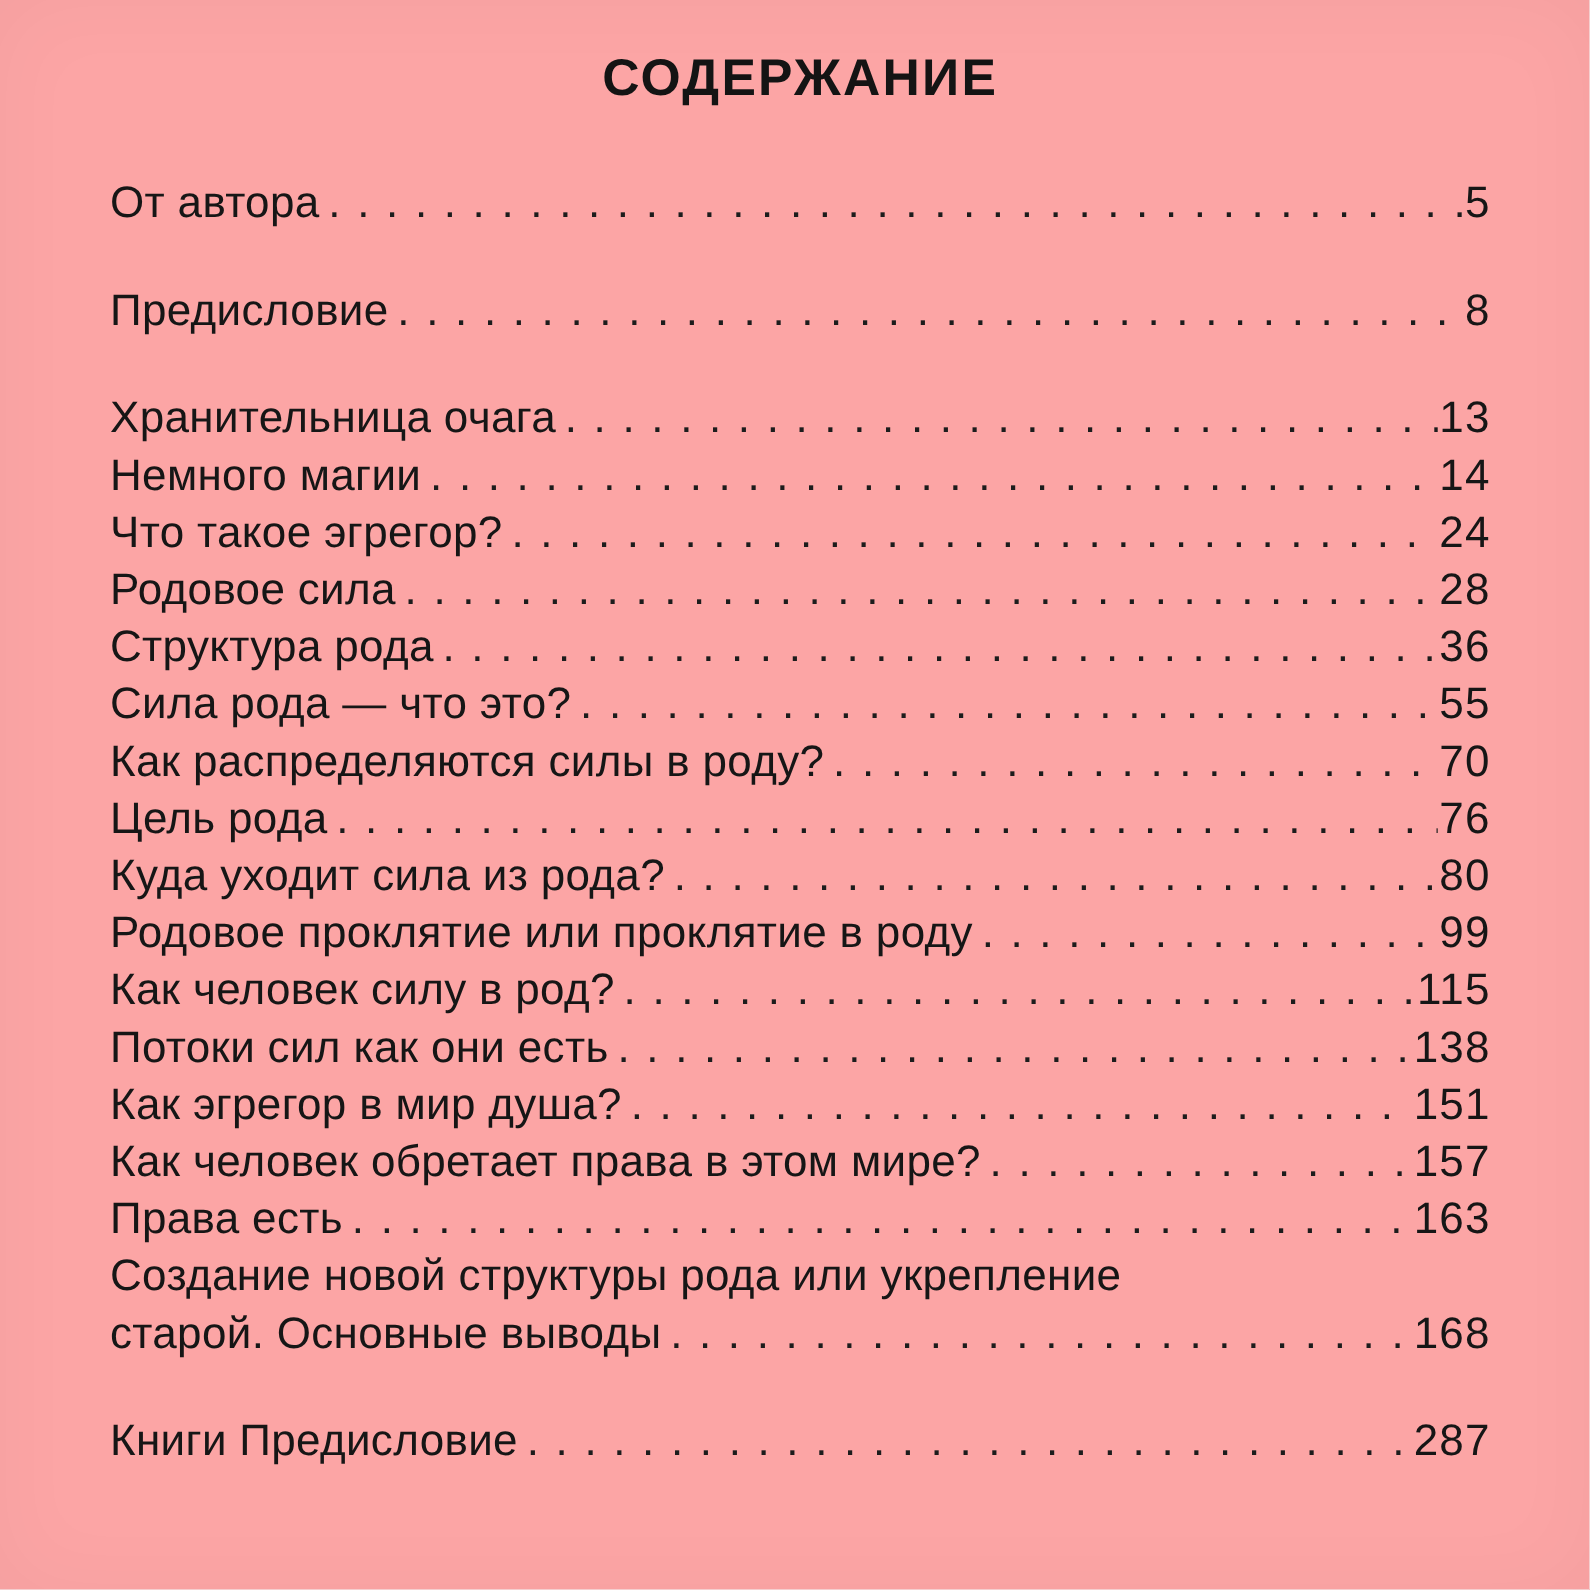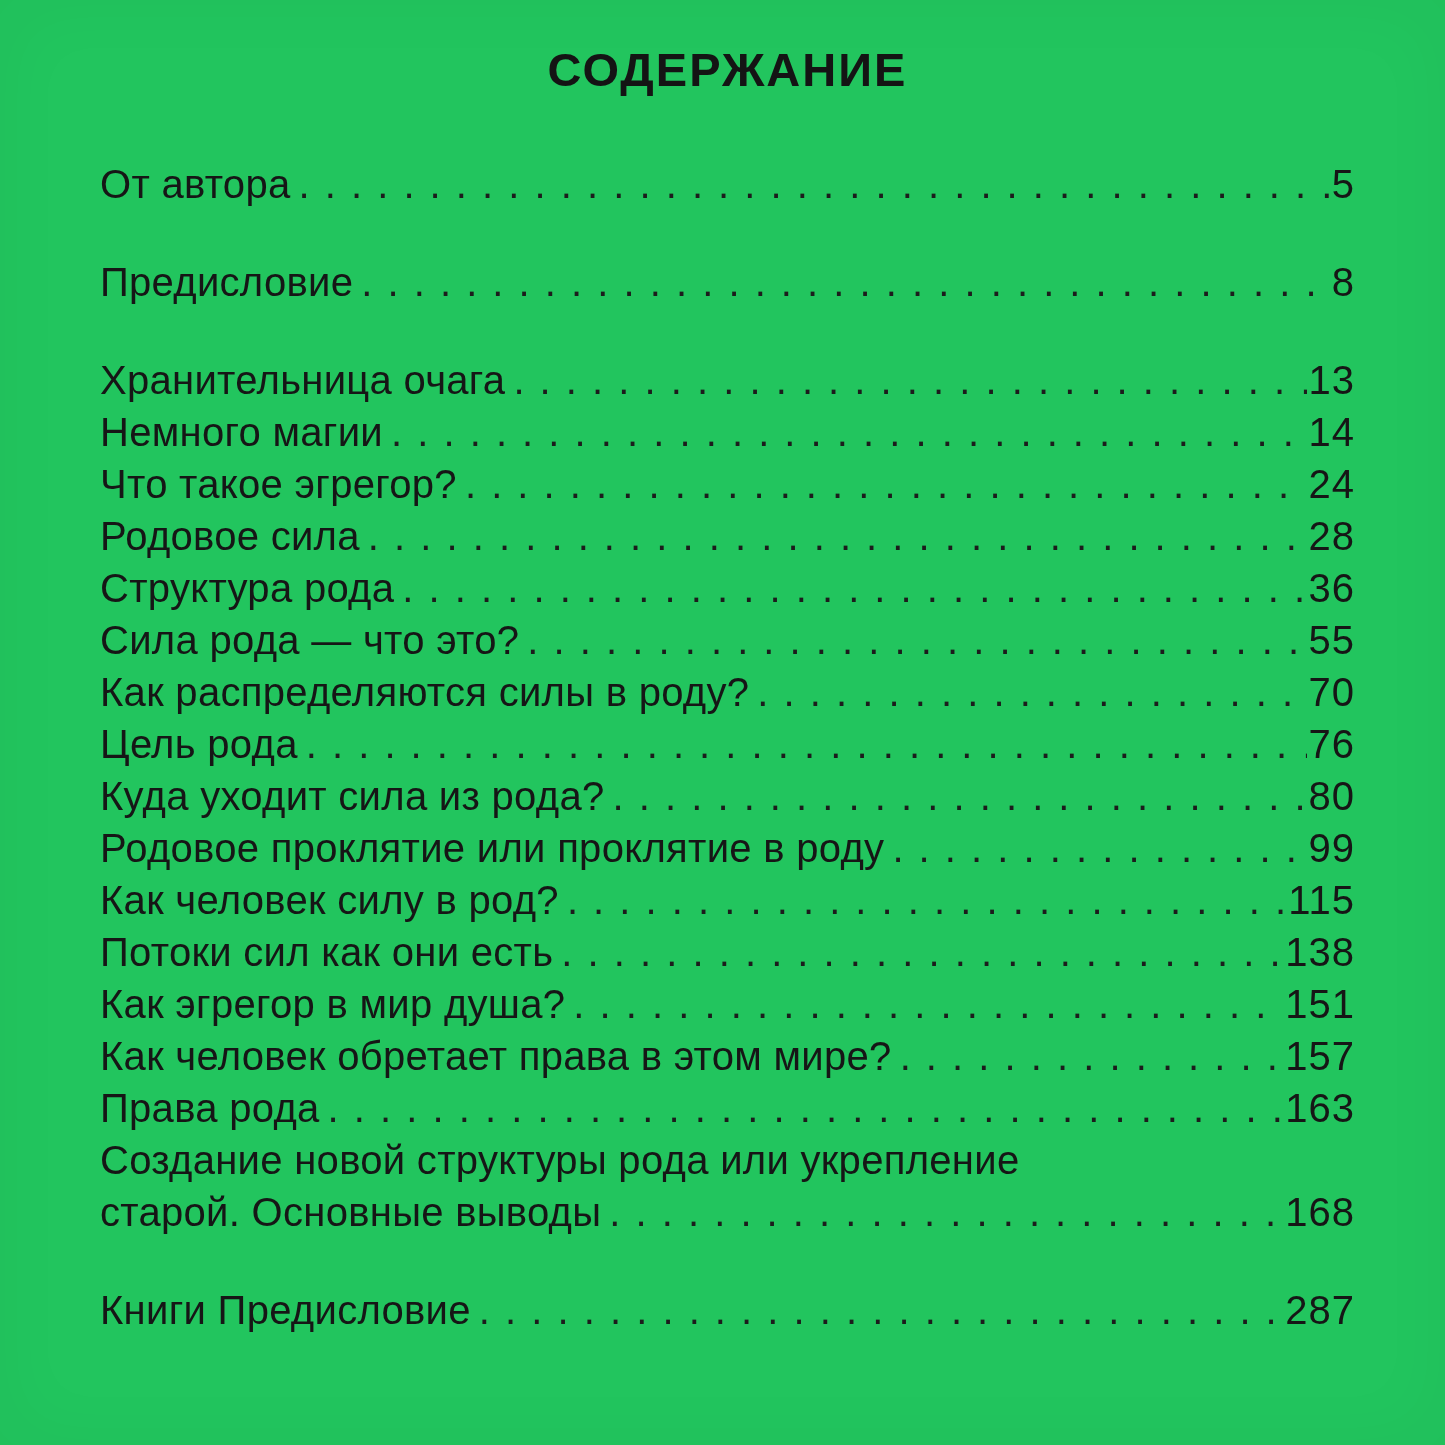--- a/index.html
+++ b/index.html
@@ -7,21 +7,21 @@
     padding: 0;
     width: 1445px;
     height: 1445px;
     background: #f4f4f4;
     font-family: "Liberation Sans", sans-serif;
   }
   .page {
     position: relative;
     width: 1445px;
     height: 1445px;
-    background: #22c55e;
+    background: #fca5a5;
     box-shadow: inset 0 0 80px rgba(0,0,0,0.035);
     box-sizing: border-box;
     padding: 44px 90px 0 100px;
     color: #161616;
     overflow: hidden;
   }
   h1.toc-title {
     margin: 0 0 0 0;
     text-align: center;
     font-size: 47px;
@@ -143,21 +143,21 @@
     <span class="label">Как эгрегор в мир душа?</span>
     <span class="dots"></span>
     <span class="page-num">151</span>
   </div>
       <div class="toc-row">
     <span class="label">Как человек обретает права в этом мире?</span>
     <span class="dots"></span>
     <span class="page-num">157</span>
   </div>
       <div class="toc-row">
-    <span class="label">Права рода</span>
+    <span class="label">Права есть</span>
     <span class="dots"></span>
     <span class="page-num">163</span>
   </div>
       <div class="toc-row continuation-first">
     <span class="label">Создание новой структуры рода или укрепление</span>
 
   </div>
       <div class="toc-row">
     <span class="label">старой. Основные выводы</span>
     <span class="dots"></span>

